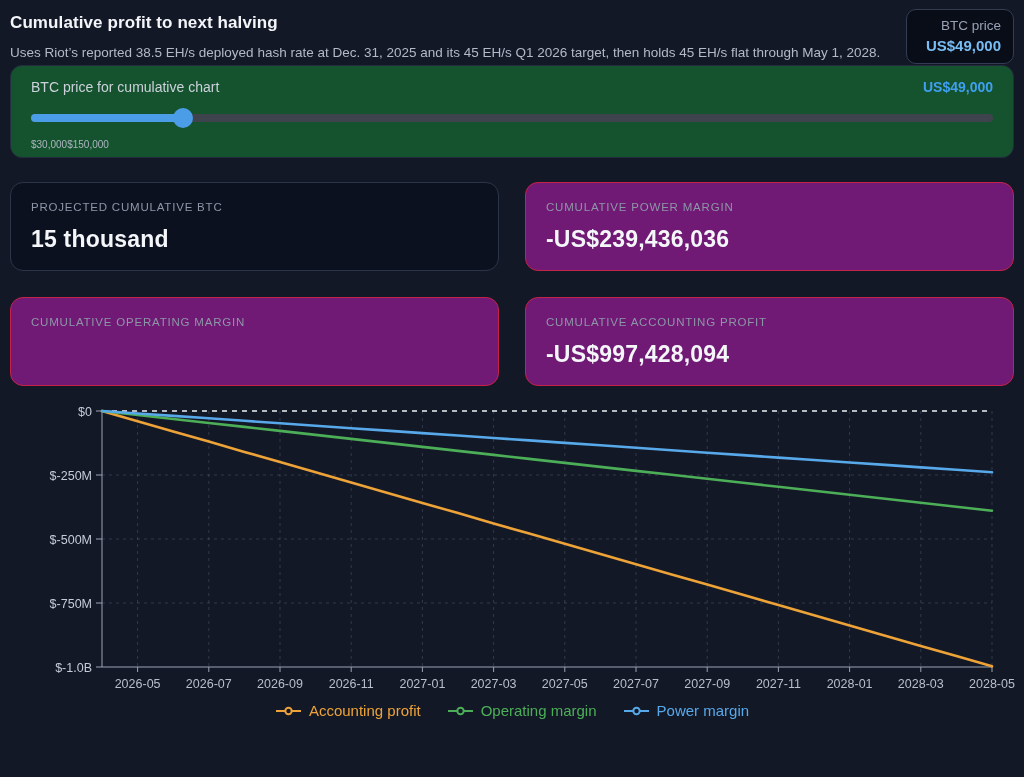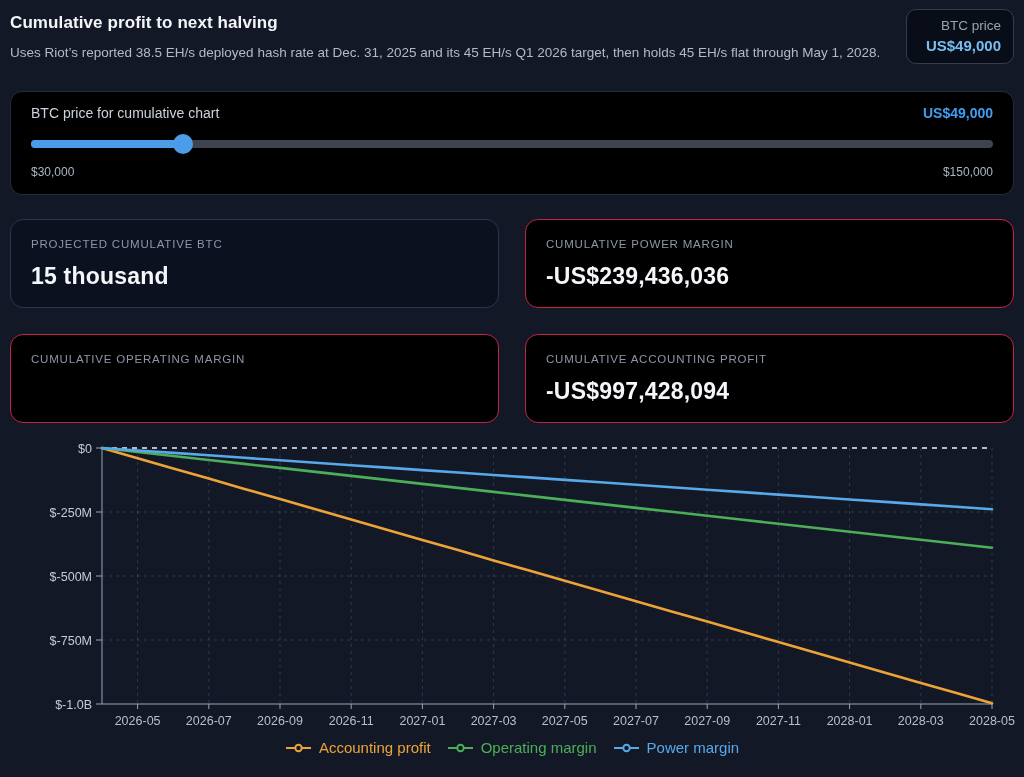--- a/index.html
+++ b/index.html
@@ -17,46 +17,46 @@
   .subtitle { margin-top: 9px; font-size: 13.5px; color: #b2bac7; line-height: 1.6; max-width: 876px; }
   .btc-badge {
     background: #090d18; border: 1px solid #333c50; border-radius: 10px;
     padding: 8px 12px 9px; text-align: right; min-width: 108px; flex-shrink: 0;
   }
   .btc-badge .b-label { font-size: 13.5px; color: #98a2b4; }
   .btc-badge .b-value { font-size: 15px; font-weight: 700; color: #79bef3; margin-top: 4px; }
 
   
   .slider-card {
-    margin-top: 27px; background: #000000; border: 1px solid #242d3f;
-    border-radius: 12px; padding: 13px 20px 15px;
+    margin-top: 1px; background: #14532d; border: 1px solid #242d3f;
+    border-radius: 12px; padding: 13px 20px 7px;
   }
   .slider-head { display: flex; justify-content: space-between; align-items: center; font-size: 14px; }
   .slider-label { color: #ccd2dc; }
   .slider-value { color: #3f9ff2; font-weight: 700; }
   .slider-track-wrap { position: relative; height: 20px; margin-top: 13px; cursor: pointer; }
   .slider-track { position: absolute; left: 0; right: 0; top: 6px; height: 8px; border-radius: 4px; background: #3e434d; }
   .slider-fill  { position: absolute; left: 0; top: 6px; height: 8px; border-radius: 4px; background: #4c9de8; }
   .slider-thumb { position: absolute; top: 0; width: 20px; height: 20px; border-radius: 50%; background: #4c9de8; margin-left: -10px; }
-  .slider-range { display: flex; justify-content: space-between; margin-top: 11px; font-size: 12px; color: #adb5c2; }
+  .slider-range { display: flex; margin-top: 11px; font-size: 10px; color: #adb5c2; }
 
   
   .stats { display: grid; grid-template-columns: 1fr 1fr; gap: 26px; margin-top: 24px; }
   .stat-card {
     border-radius: 13px; padding: 18px 20px 17px;
     background: #0c111f; border: 1px solid #2c3548;
   }
-  .stat-card.negative { background: #000000; border: 1.5px solid #c42349; }
+  .stat-card.negative { background: #701a75; border: 1.5px solid #c42349; }
   .stat-label { font-size: 11.5px; letter-spacing: .8px; color: #8d96a7; }
   .stat-value { margin-top: 13px; font-size: 23px; font-weight: 700; color: #f4f6fa; letter-spacing: .2px; }
 
   
   .chart-wrap { margin-top: 13px; }
   #chart-svg { display: block; overflow: visible; }
-  .legend { display: flex; justify-content: center; align-items: center; gap: 16px; margin-top: 3px; }
+  .legend { display: flex; justify-content: center; align-items: center; gap: 26px; margin-top: 3px; }
   .legend-item { display: flex; align-items: center; gap: 7px; font-size: 15px; cursor: pointer; }
   .legend-item svg { display: block; }
 </style>
 </head>
 <body>
 
 <div class="app">
 
   <div class="header">
     <div>

